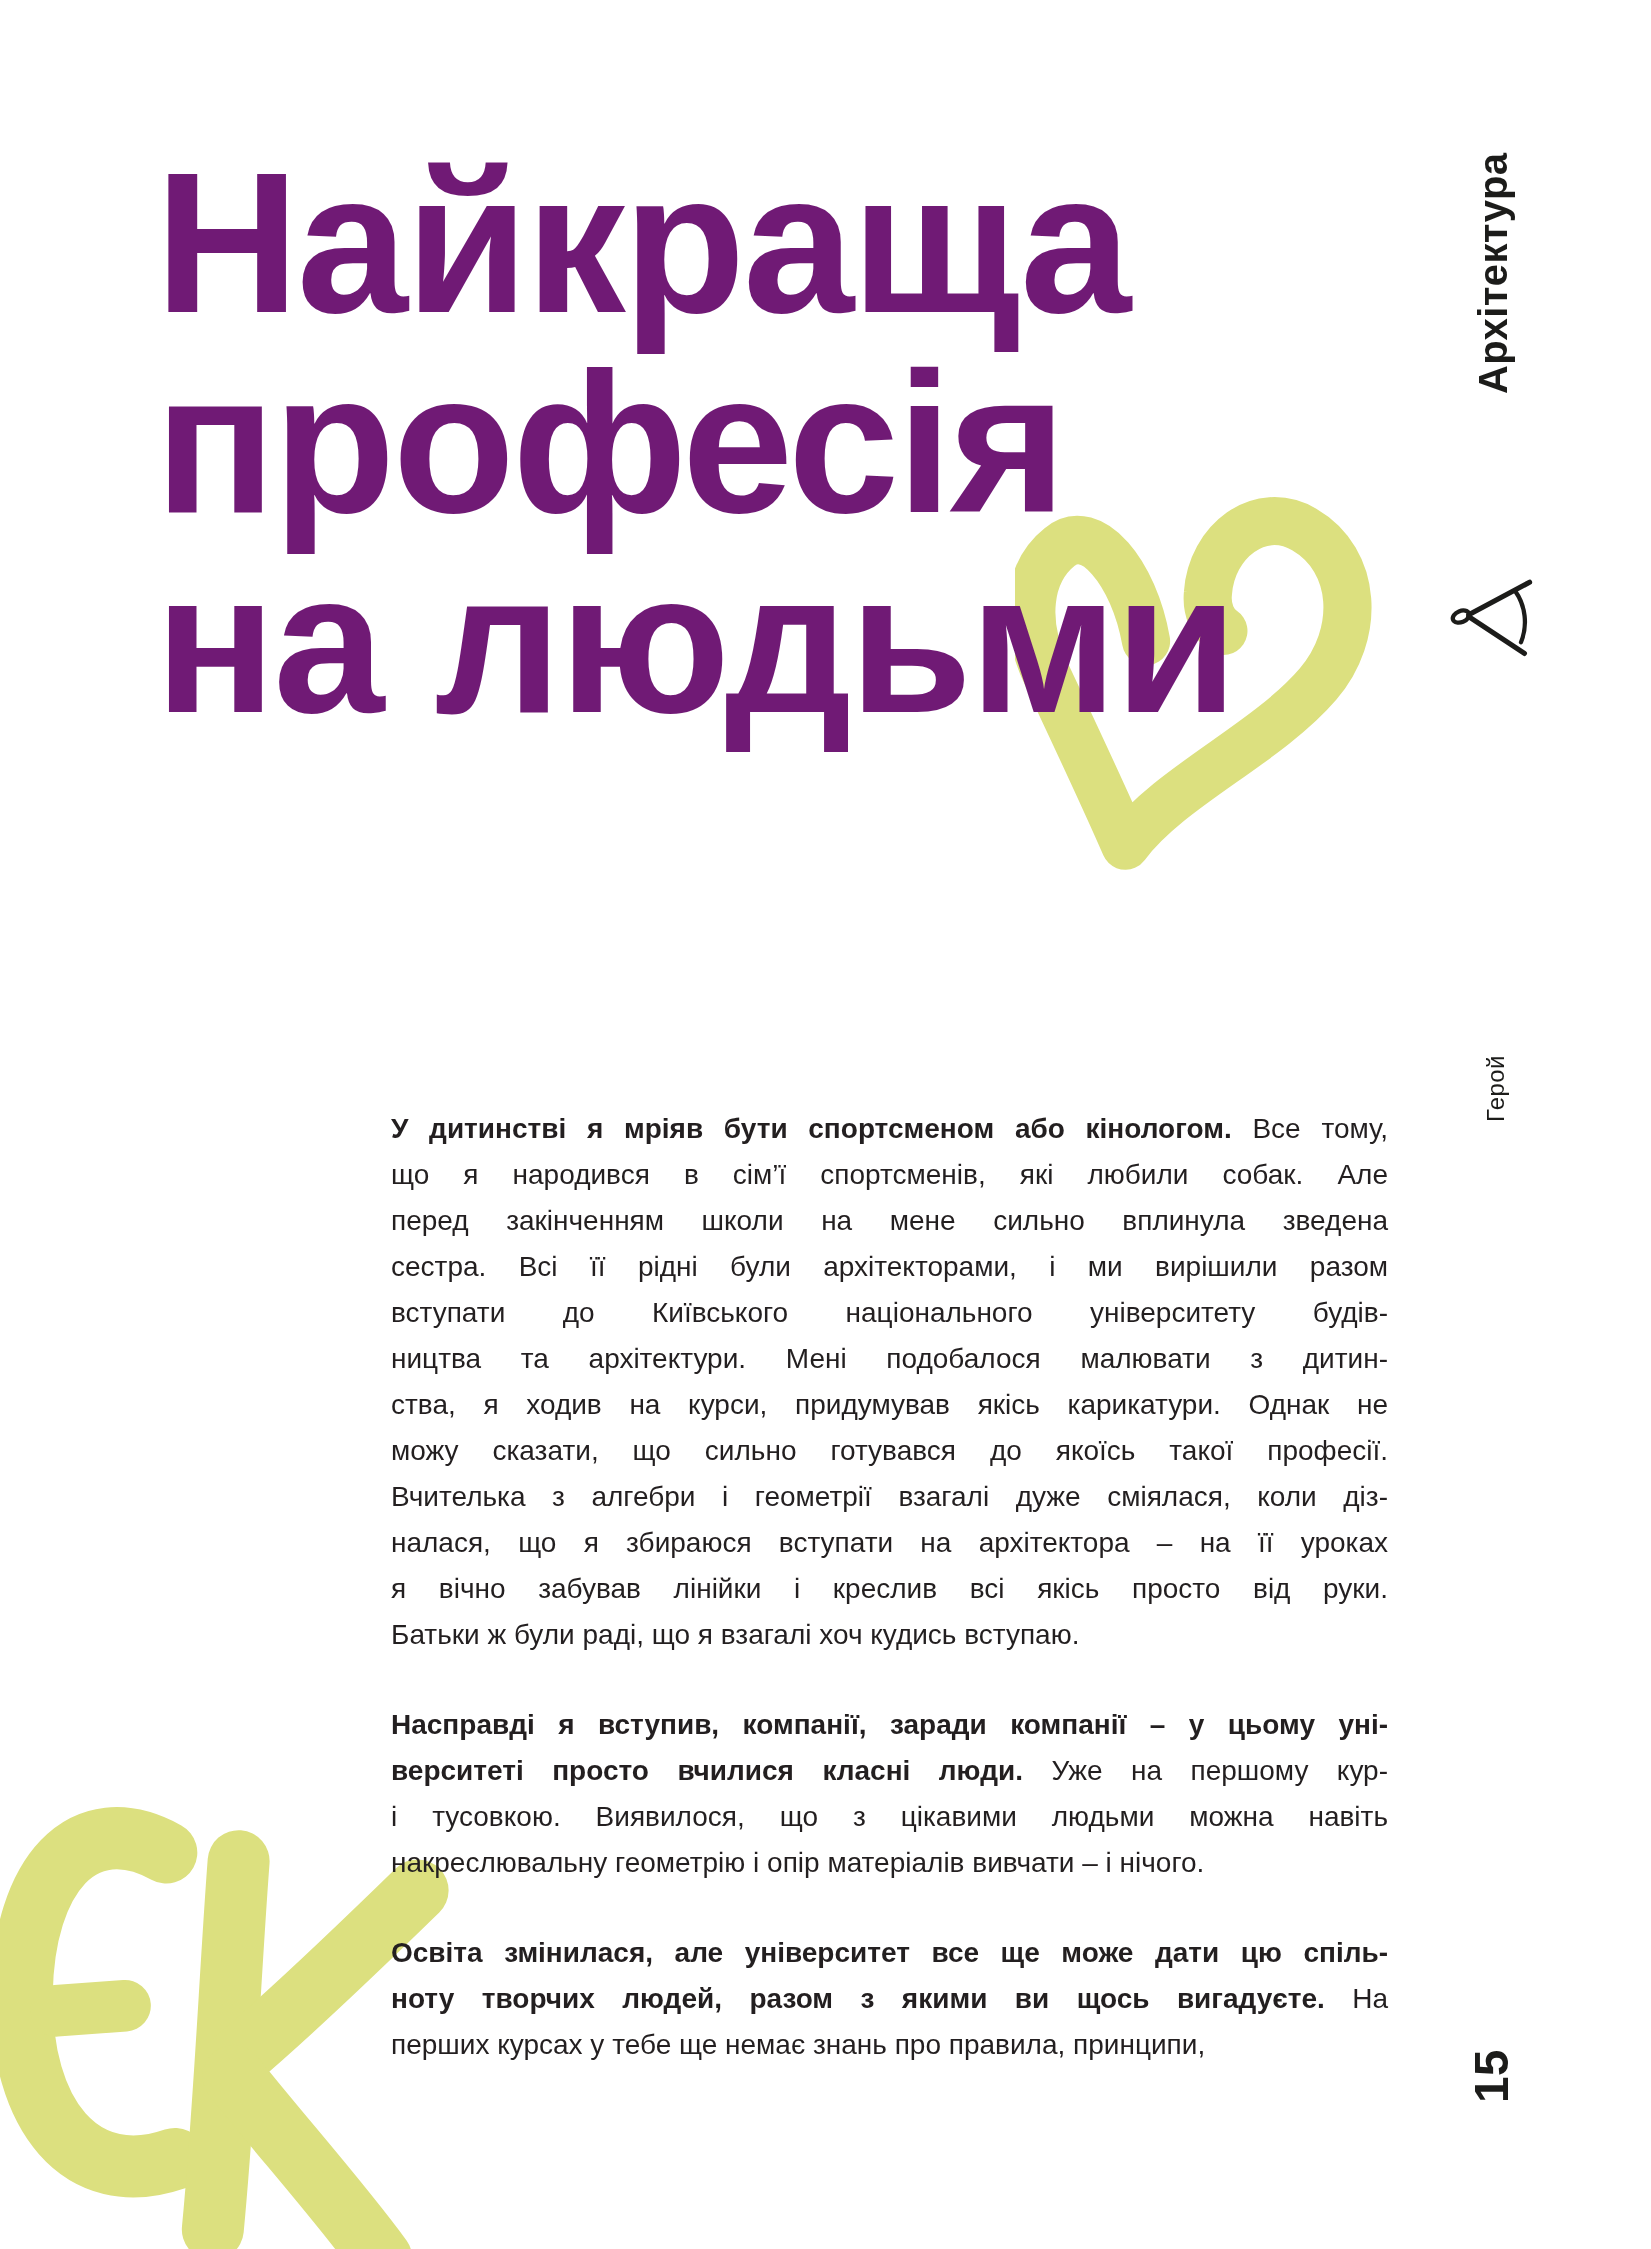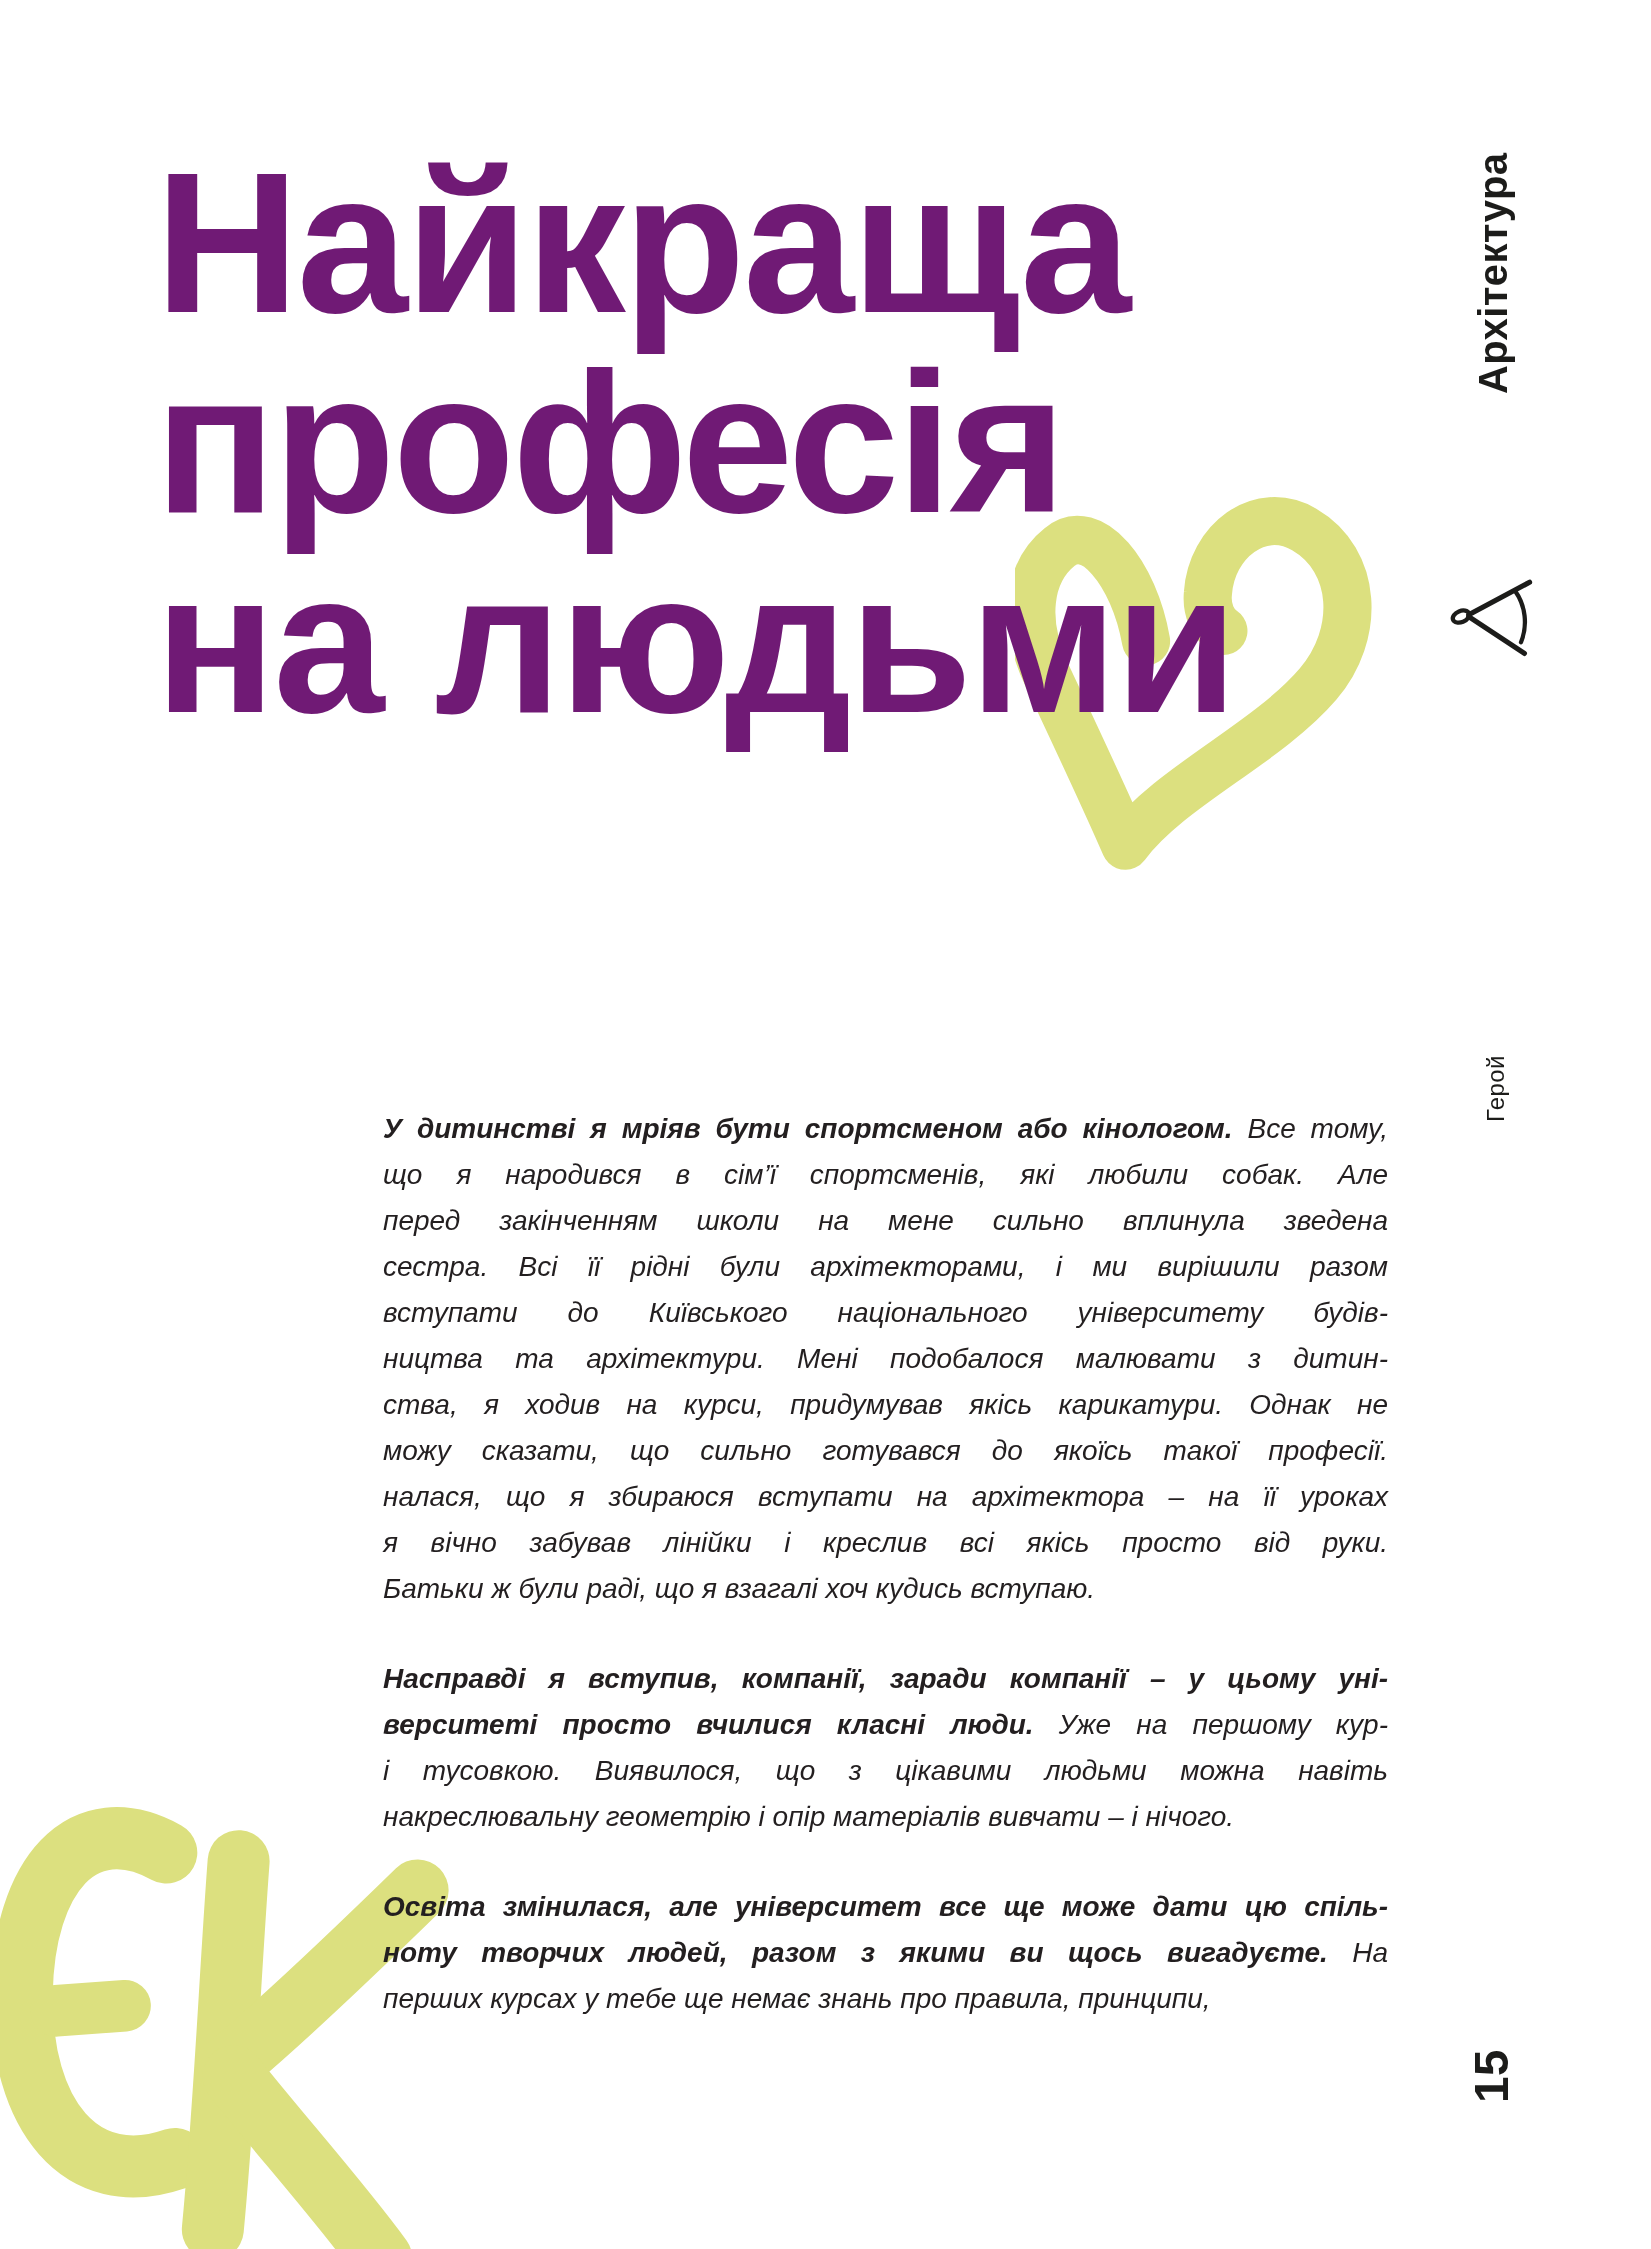--- a/index.html
+++ b/index.html
@@ -60,21 +60,21 @@
 
   .compass { position: absolute; z-index: 2; left: 1449px; top: 576px; }
 
   
   .article {
     position: absolute;
     z-index: 2;
     left: 383px; top: 1106px;
     width: 1005px;
   }
-  .para { margin: 0 0 44px 0; font-style: italic; }
+  .para { margin: 0 0 44px 8px; }
   .line {
     font-size: 28px;
     line-height: 46px;
     text-align: justify;
     text-align-last: justify;
     color: #231f20;
   }
   .line.last { text-align-last: left; }
   .seg.bold { font-weight: 700; }
 </style>
@@ -128,20 +128,21 @@
   <div class="article">
       <div class="para">
         <div class="line"><span class="seg bold">У дитинстві я мріяв бути спортсменом або кінологом.</span><span class="seg"> Все тому,</span></div>
         <div class="line"><span class="seg">що я народився в сім’ї спортсменів, які любили собак. Але</span></div>
         <div class="line"><span class="seg">перед закінченням школи на мене сильно вплинула зведена</span></div>
         <div class="line"><span class="seg">сестра. Всі її рідні були архітекторами, і ми вирішили разом</span></div>
         <div class="line"><span class="seg">вступати до Київського національного університету будів-</span></div>
         <div class="line"><span class="seg">ництва та архітектури. Мені подобалося малювати з дитин-</span></div>
         <div class="line"><span class="seg">ства, я ходив на курси, придумував якісь карикатури. Однак не</span></div>
         <div class="line"><span class="seg">можу сказати, що сильно готувався до якоїсь такої професії.</span></div>
+        <div class="line"><span class="seg">Вчителька з алгебри і геометрії взагалі дуже сміялася, коли діз-</span></div>
         <div class="line"><span class="seg">налася, що я збираюся вступати на архітектора – на її уроках</span></div>
         <div class="line"><span class="seg">я вічно забував лінійки і креслив всі якісь просто від руки.</span></div>
         <div class="line last"><span class="seg">Батьки ж були раді, що я взагалі хоч кудись вступаю.</span></div>
       </div>
       <div class="para">
         <div class="line"><span class="seg bold">Насправді я вступив, компанії, заради компанії – у цьому уні-</span></div>
         <div class="line"><span class="seg bold">верситеті просто вчилися класні люди.</span><span class="seg"> Уже на першому кур-</span></div>
         <div class="line"><span class="seg">і тусовкою. Виявилося, що з цікавими людьми можна навіть</span></div>
         <div class="line last"><span class="seg">накреслювальну геометрію і опір матеріалів вивчати – і нічого.</span></div>
       </div>

